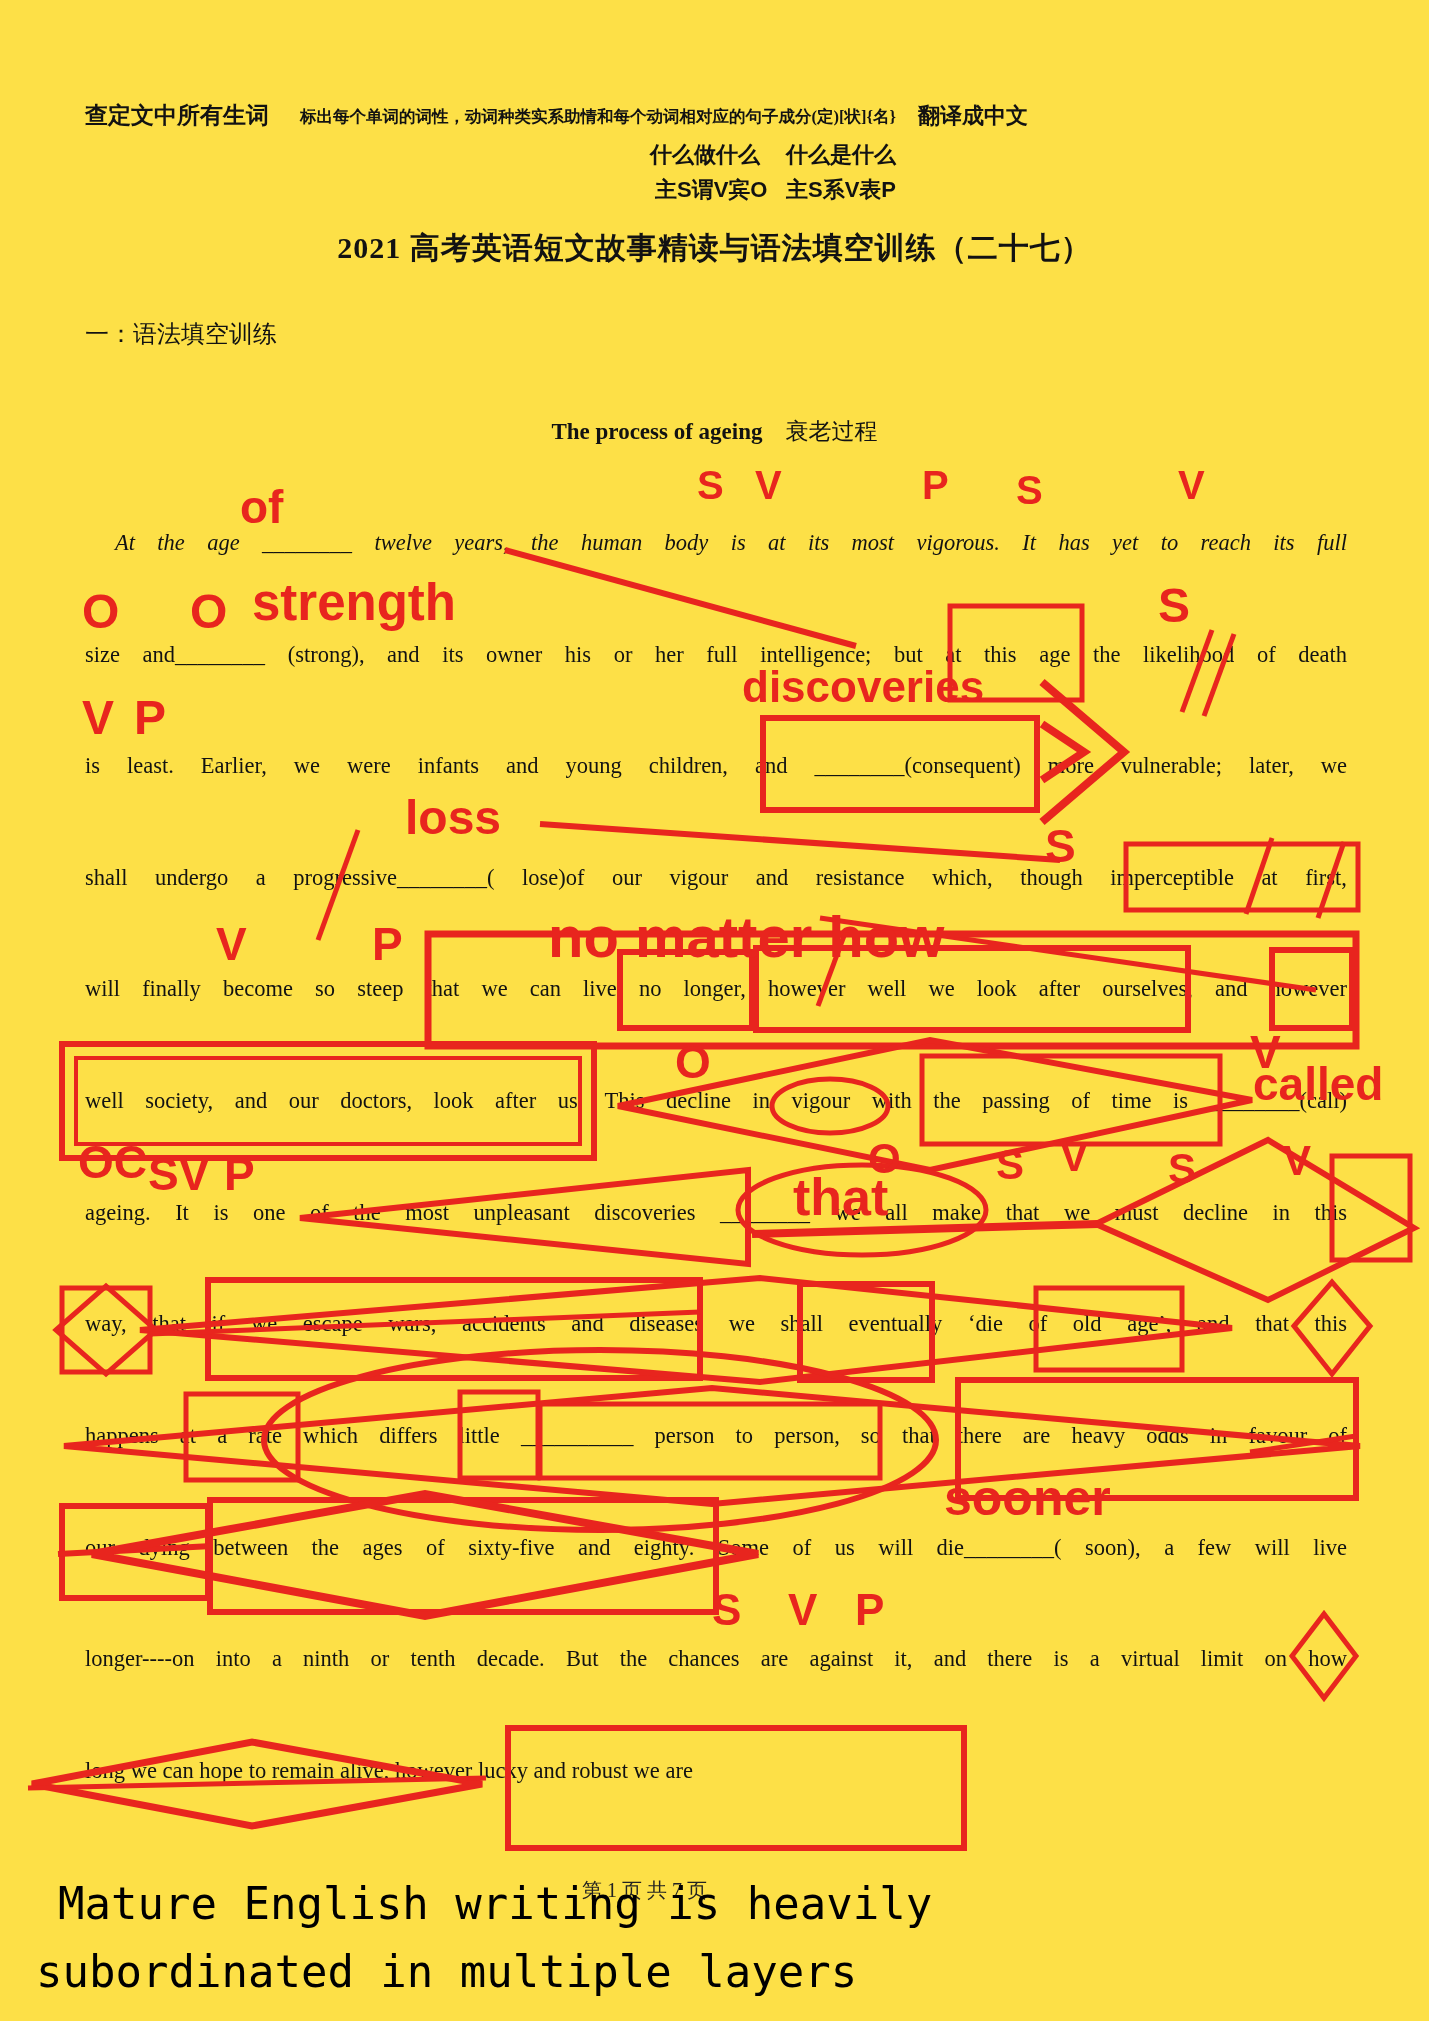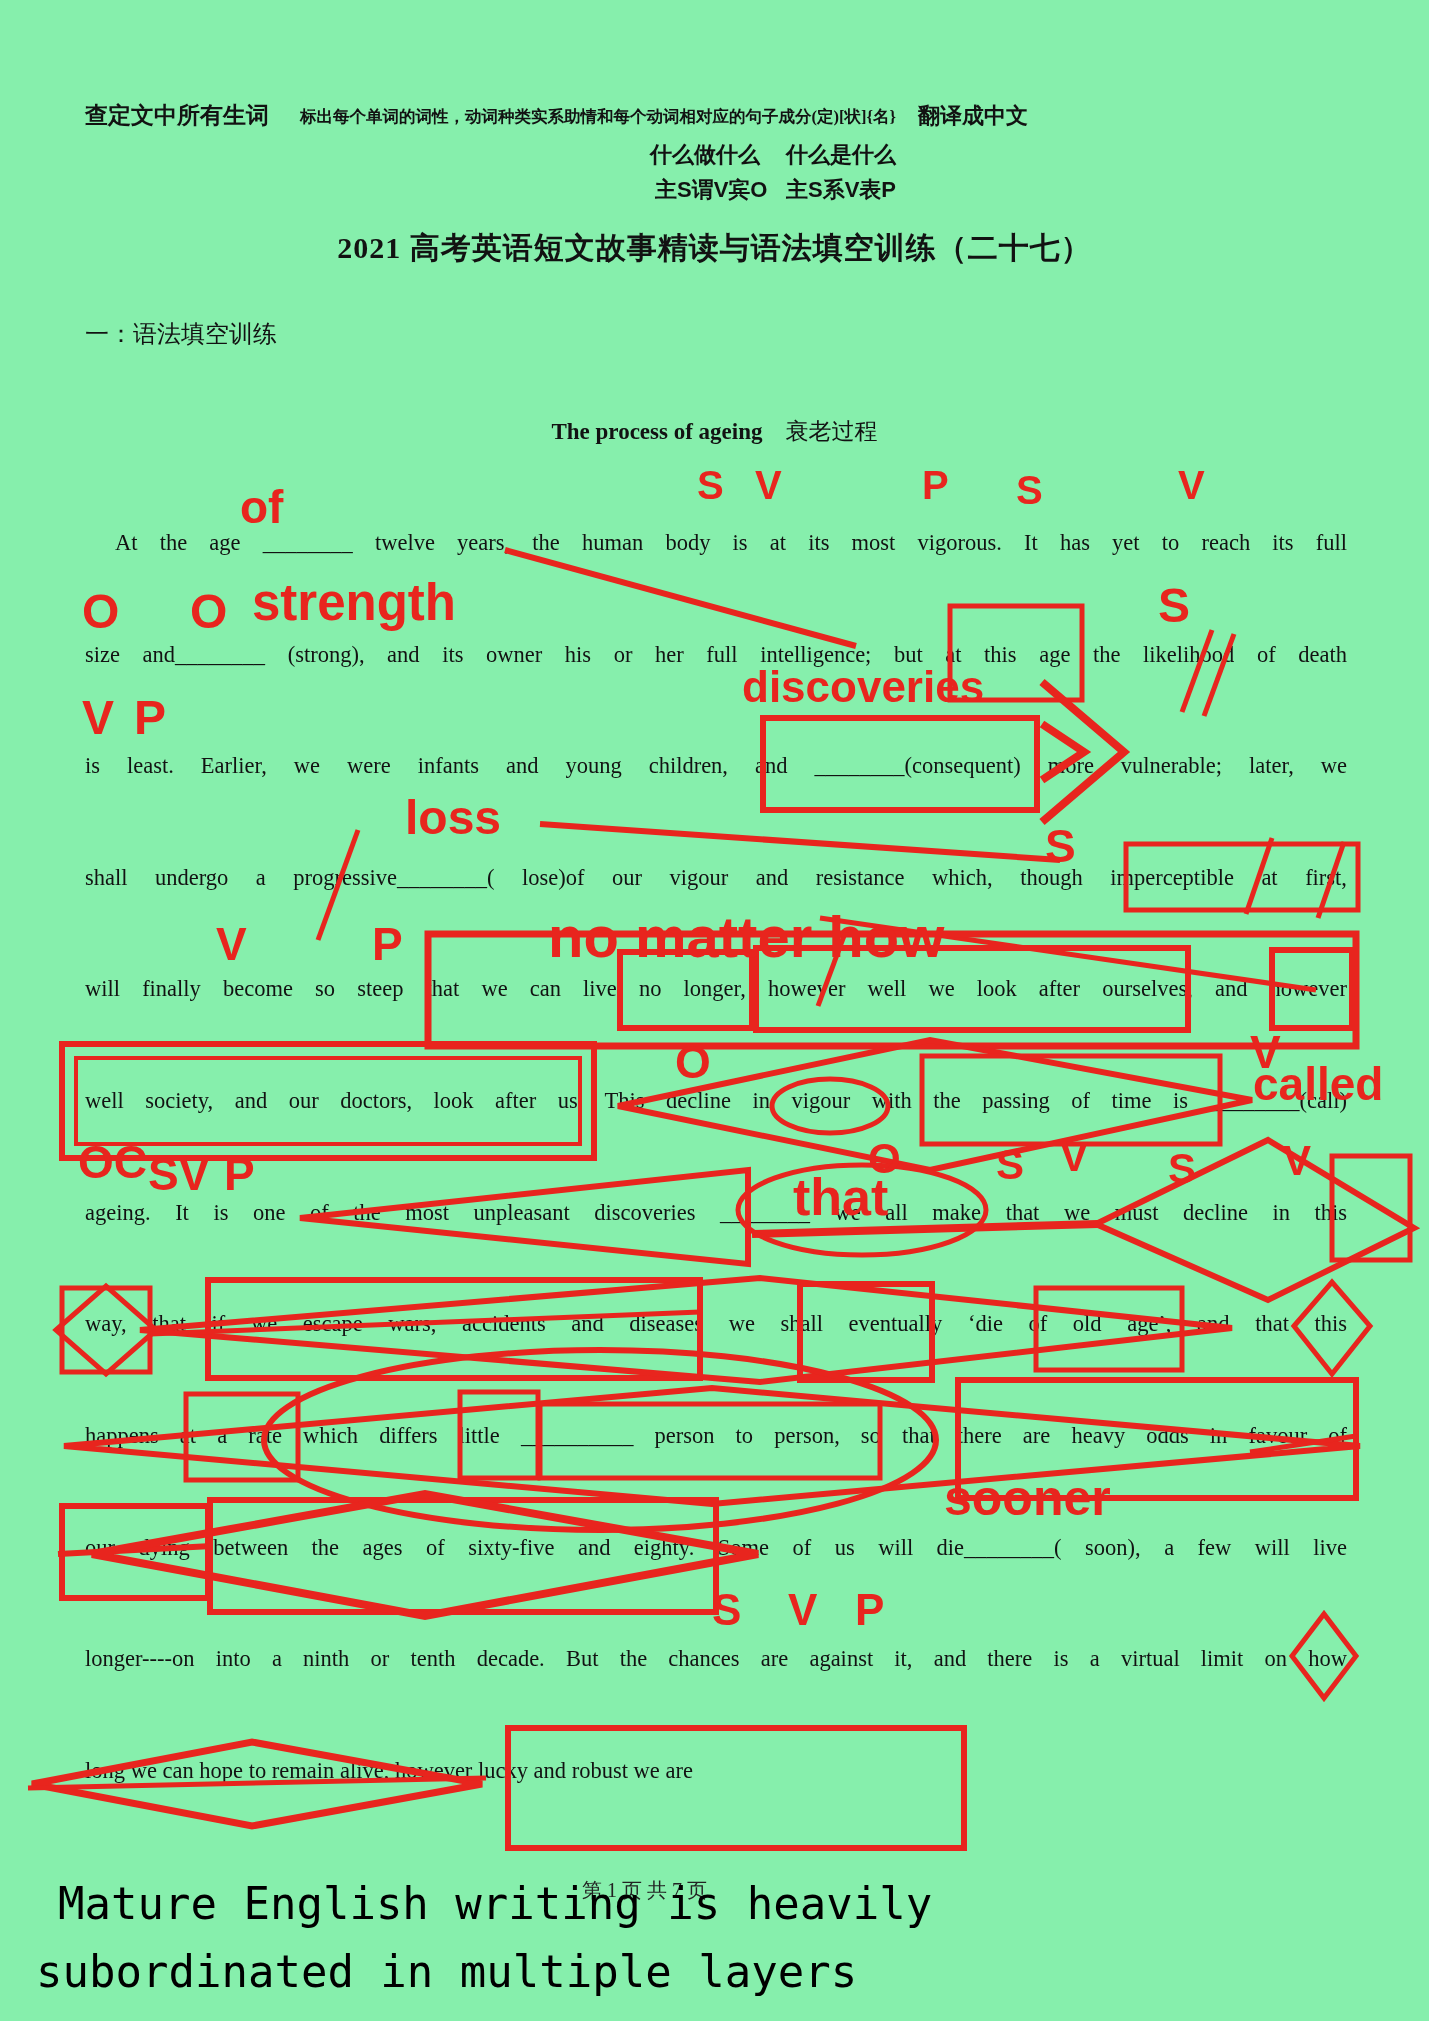--- a/index.html
+++ b/index.html
@@ -1,27 +1,27 @@
 <!DOCTYPE html>
 <html><head>
 <meta charset="utf-8">
 <style>
   html,body{margin:0;padding:0;background:#888;}
-  .page{position:relative;width:1429px;height:2021px;background:#86efac;
+  .page{position:relative;width:1429px;height:2021px;background:#fde047;
         font-family:"Liberation Serif", serif;color:#121212;overflow:hidden;margin:0 auto;}
   .hdr{position:absolute;font-weight:700;white-space:nowrap;font-family:"Liberation Serif",serif;}
   .title{position:absolute;top:228px;left:0;width:100%;text-align:center;
          font-size:30px;font-weight:700;letter-spacing:1px;}
   .section{position:absolute;left:85px;top:318px;font-size:24px;}
   .ptitle{position:absolute;top:416px;left:0;width:100%;text-align:center;font-size:23px;}
   .ptitle .en{font-weight:700;}
   .pline{position:absolute;left:85px;width:1262px;font-size:22.5px;line-height:31px;
          text-align:justify;text-align-last:justify;}
   .pline.nojust{text-align:left;text-align-last:left;}
-  .indent{padding-left:30px;box-sizing:border-box;}
+  .indent{padding-left:30px;box-sizing:border-box;font-style:italic;}
   .red-label{position:absolute;color:#e8251e;font-family:"Liberation Sans",sans-serif;
              font-weight:700;line-height:0.95;white-space:nowrap;z-index:5;}
   svg.anno{position:absolute;left:0;top:0;z-index:4;pointer-events:none;}
   svg.anno *{fill:none;stroke:#e8251e;}
   .bignote{position:absolute;font-family:"DejaVu Sans Mono",monospace;font-size:44px;
            color:#000;white-space:nowrap;z-index:6;}
   .footer{position:absolute;left:582px;top:1877px;font-size:20px;color:#222;z-index:1;white-space:pre;}
 </style>
 </head>
 <body>

